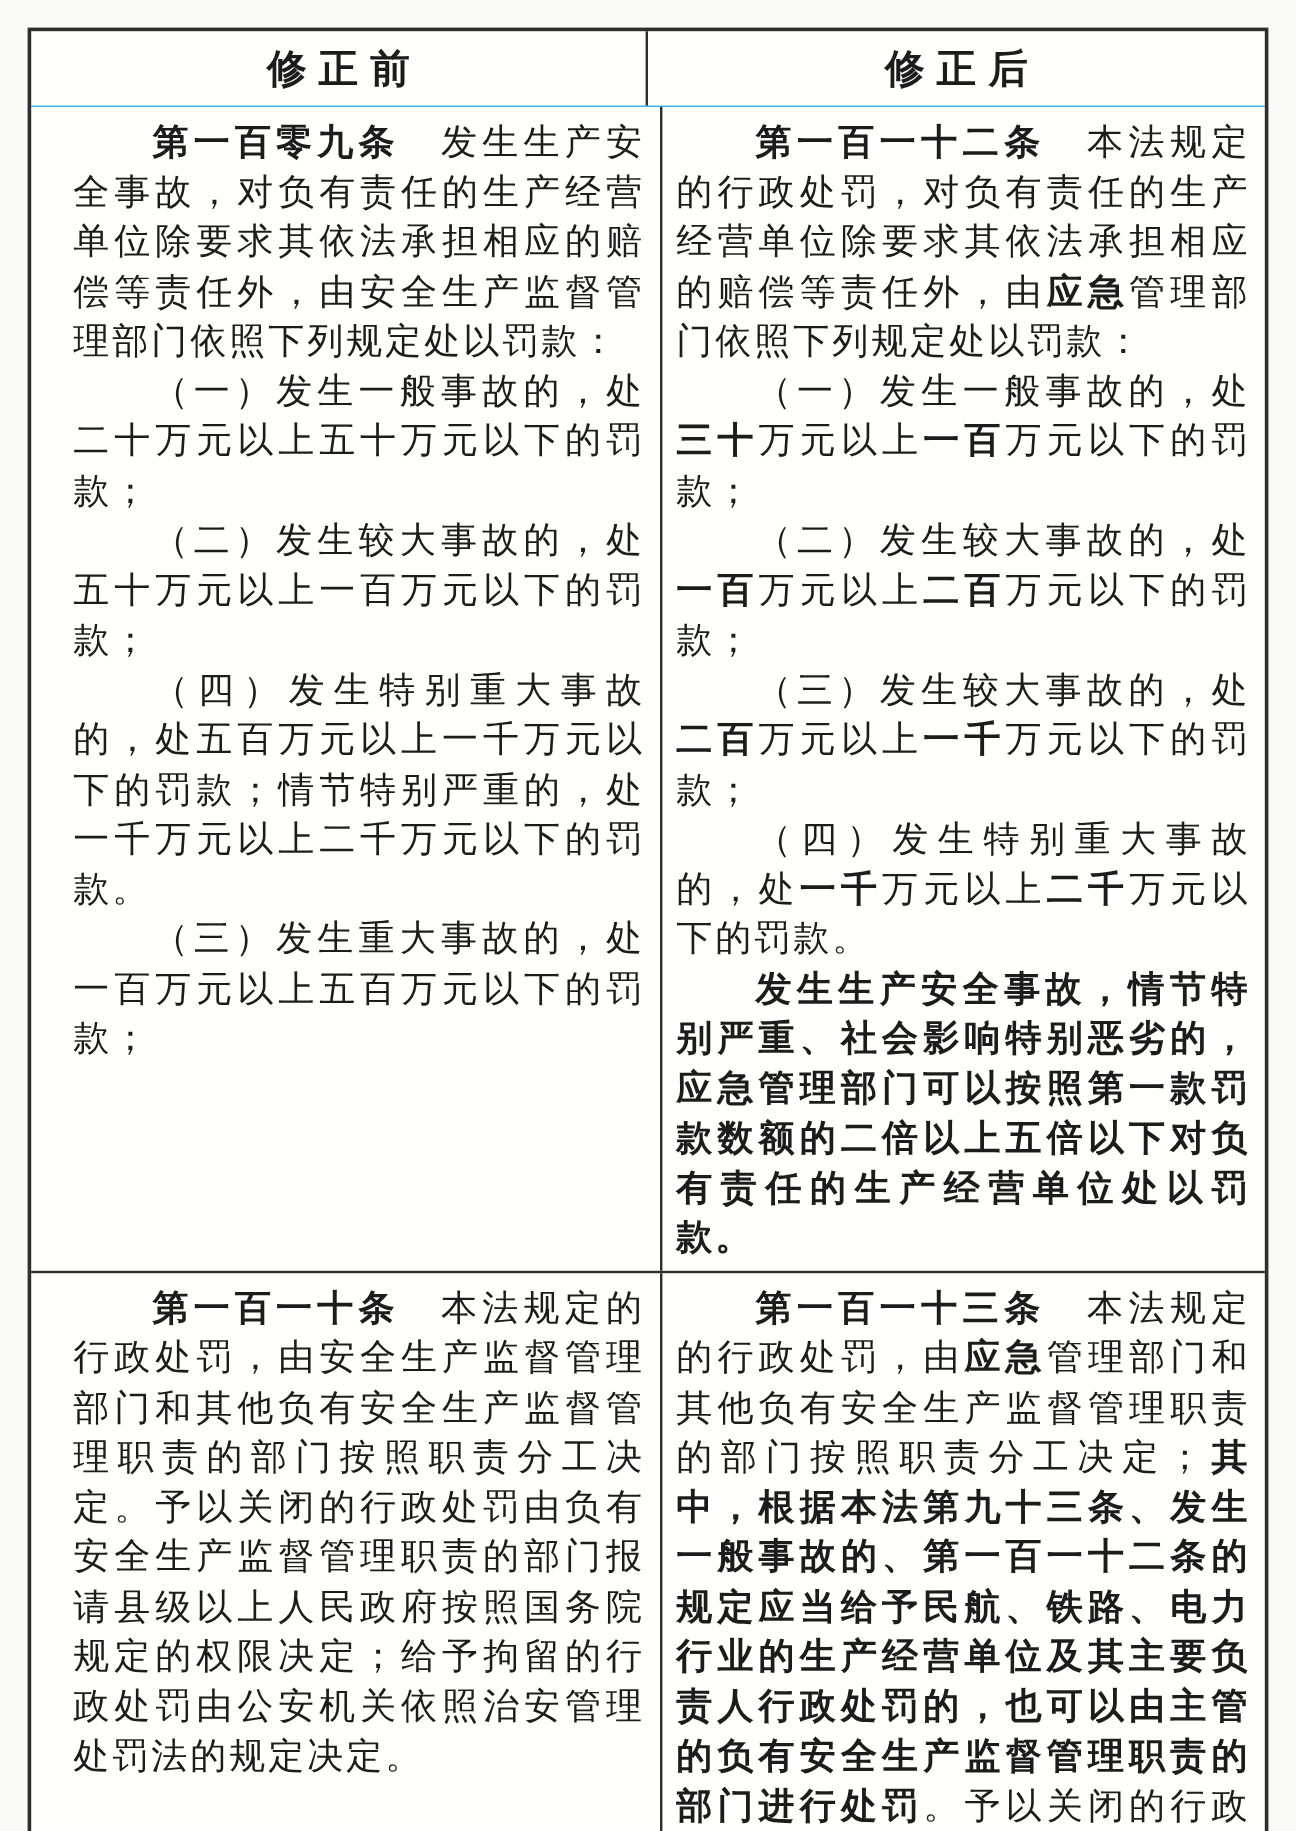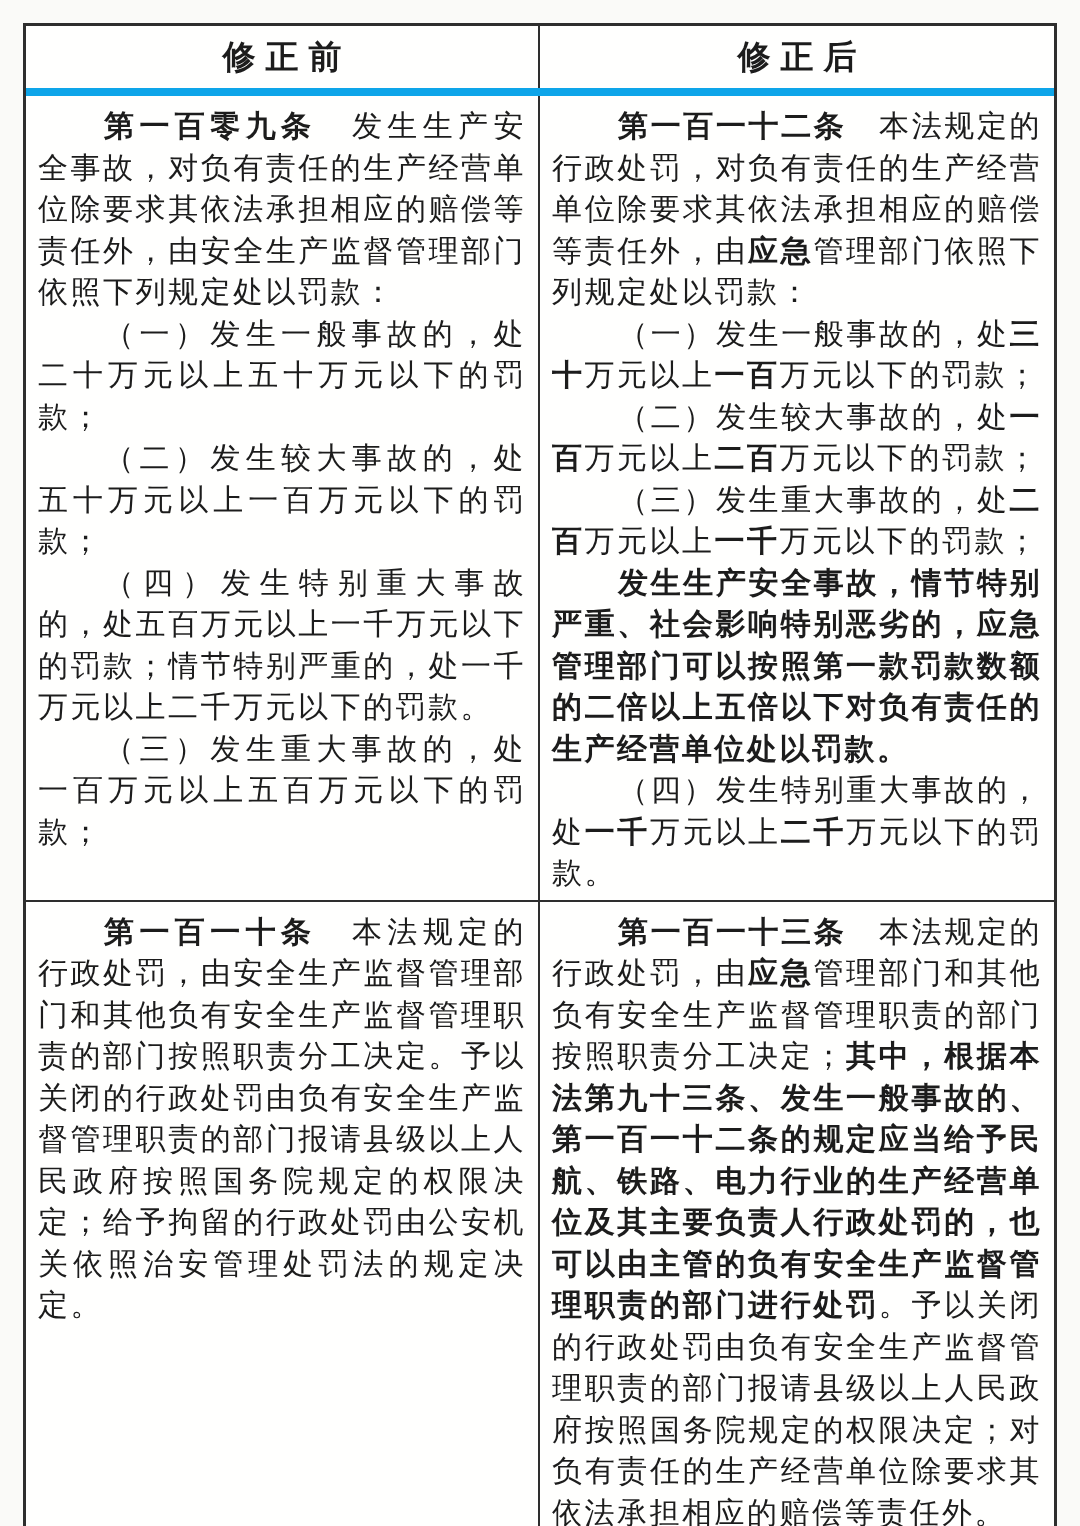--- a/index.html
+++ b/index.html
@@ -15,21 +15,21 @@
     position: absolute;
     left: 23px;
     top: 23px;
     width: 1034px;
     box-sizing: border-box;
     border: 3px solid #2e2e2e;
     background: #fffffe;
   }
   .header-row {
     display: flex;
-    border-bottom: 8px solid #0ea5e9;
+    border-bottom: 1px solid #0ea5e9;
   }
   .header-cell {
     box-sizing: border-box;
     width: 50%;
     height: 62px;
     display: flex;
     align-items: center;
     justify-content: center;
     font-family: "Liberation Sans", "DejaVu Sans", sans-serif;
     font-weight: bold;
@@ -38,21 +38,21 @@
     text-indent: 10px;
   }
   .header-cell.first { border-right: 2px solid #2e2e2e; }
   .body-row { display: flex; }
   .body-row.first { border-bottom: 2px solid #2e2e2e; }
   .cell {
     box-sizing: border-box;
     width: 50%;
     padding: 9px 12px 6px 12px;
   }
-  .cell.first { border-right: 2px solid #2e2e2e; }
+  .cell.first { border-right: 2px solid #2e2e2e; margin-left: 23px; }
   .body-row.first .cell { min-height: 792px; }
   .body-row.second .cell { min-height: 620px; }
   .para {
     margin: 0;
     font-size: 30px;
     line-height: 41.5px;
     letter-spacing: 2.5px;
     text-indent: 66px;
     text-align: justify;
     text-justify: inter-character;
@@ -76,23 +76,23 @@
         <p class="para"><span class="em">第一百零九条</span><span>　发生生产安全事故，对负有责任的生产经营单位除要求其依法承担相应的赔偿等责任外，由安全生产监督管理部门依照下列规定处以罚款：</span></p>
         <p class="para"><span>（一）发生一般事故的，处二十万元以上五十万元以下的罚款；</span></p>
         <p class="para"><span>（二）发生较大事故的，处五十万元以上一百万元以下的罚款；</span></p>
         <p class="para"><span>（四）发生特别重大事故的，处五百万元以上一千万元以下的罚款；情节特别严重的，处一千万元以上二千万元以下的罚款。</span></p>
         <p class="para"><span>（三）发生重大事故的，处一百万元以上五百万元以下的罚款；</span></p>
       </div>
     <div class="cell">
         <p class="para"><span class="em">第一百一十二条</span><span>　本法规定的行政处罚，对负有责任的生产经营单位除要求其依法承担相应的赔偿等责任外，由</span><span class="em">应急</span><span>管理部门依照下列规定处以罚款：</span></p>
         <p class="para"><span>（一）发生一般事故的，处</span><span class="em">三十</span><span>万元以上</span><span class="em">一百</span><span>万元以下的罚款；</span></p>
         <p class="para"><span>（二）发生较大事故的，处</span><span class="em">一百</span><span>万元以上</span><span class="em">二百</span><span>万元以下的罚款；</span></p>
-        <p class="para"><span>（三）发生重大事故的，处</span><span class="em">二百</span><span>万元以上</span><span class="em">一千</span><span>万元以下的罚款；</span></p>
+        <p class="para"><span>（三）发生较大事故的，处</span><span class="em">二百</span><span>万元以上</span><span class="em">一千</span><span>万元以下的罚款；</span></p>
+        <p class="para"><span>（四）发生特别重大事故的，处</span><span class="em">一千</span><span>万元以上</span><span class="em">二千</span><span>万元以下的罚款。</span></p>
         <p class="para"><span class="em">发生生产安全事故，情节特别严重、社会影响特别恶劣的，应急管理部门可以按照第一款罚款数额的二倍以上五倍以下对负有责任的生产经营单位处以罚款。</span></p>
-        <p class="para"><span>（四）发生特别重大事故的，处</span><span class="em">一千</span><span>万元以上</span><span class="em">二千</span><span>万元以下的罚款。</span></p>
       </div>
   </div>
 
   <div class="body-row second">
     <div class="cell first">
         <p class="para"><span class="em">第一百一十条</span><span>　本法规定的行政处罚，由安全生产监督管理部门和其他负有安全生产监督管理职责的部门按照职责分工决定。予以关闭的行政处罚由负有安全生产监督管理职责的部门报请县级以上人民政府按照国务院规定的权限决定；给予拘留的行政处罚由公安机关依照治安管理处罚法的规定决定。</span></p>
       </div>
     <div class="cell">
         <p class="para"><span class="em">第一百一十三条</span><span>　本法规定的行政处罚，由</span><span class="em">应急</span><span>管理部门和其他负有安全生产监督管理职责的部门按照职责分工决定；</span><span class="em">其中，根据本法第九十三条、发生一般事故的、第一百一十二条的规定应当给予民航、铁路、电力行业的生产经营单位及其主要负责人行政处罚的，也可以由主管的负有安全生产监督管理职责的部门进行处罚</span><span>。予以关闭的行政处罚由负有安全生产监督管理职责的部门报请县级以上人民政府按照国务院规定的权限决定；对负有责任的生产经营单位除要求其依法承担相应的赔偿等责任外。</span></p>
       </div>

